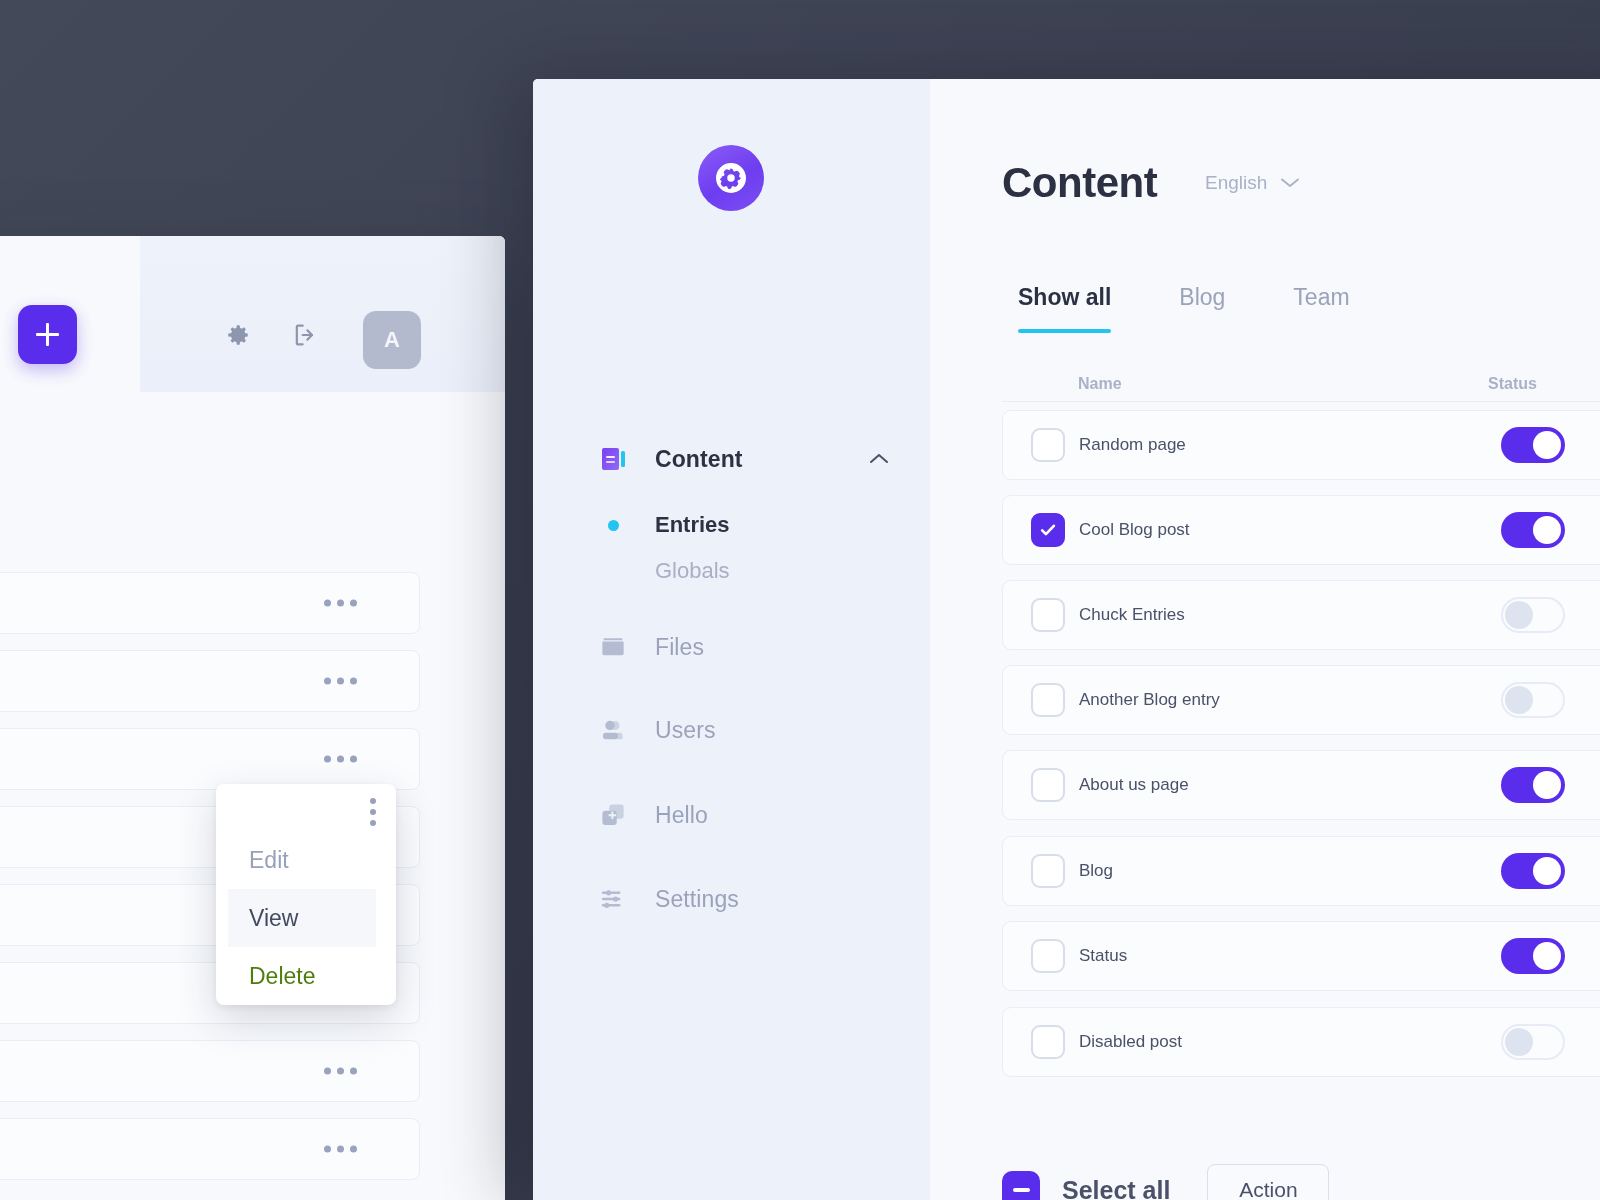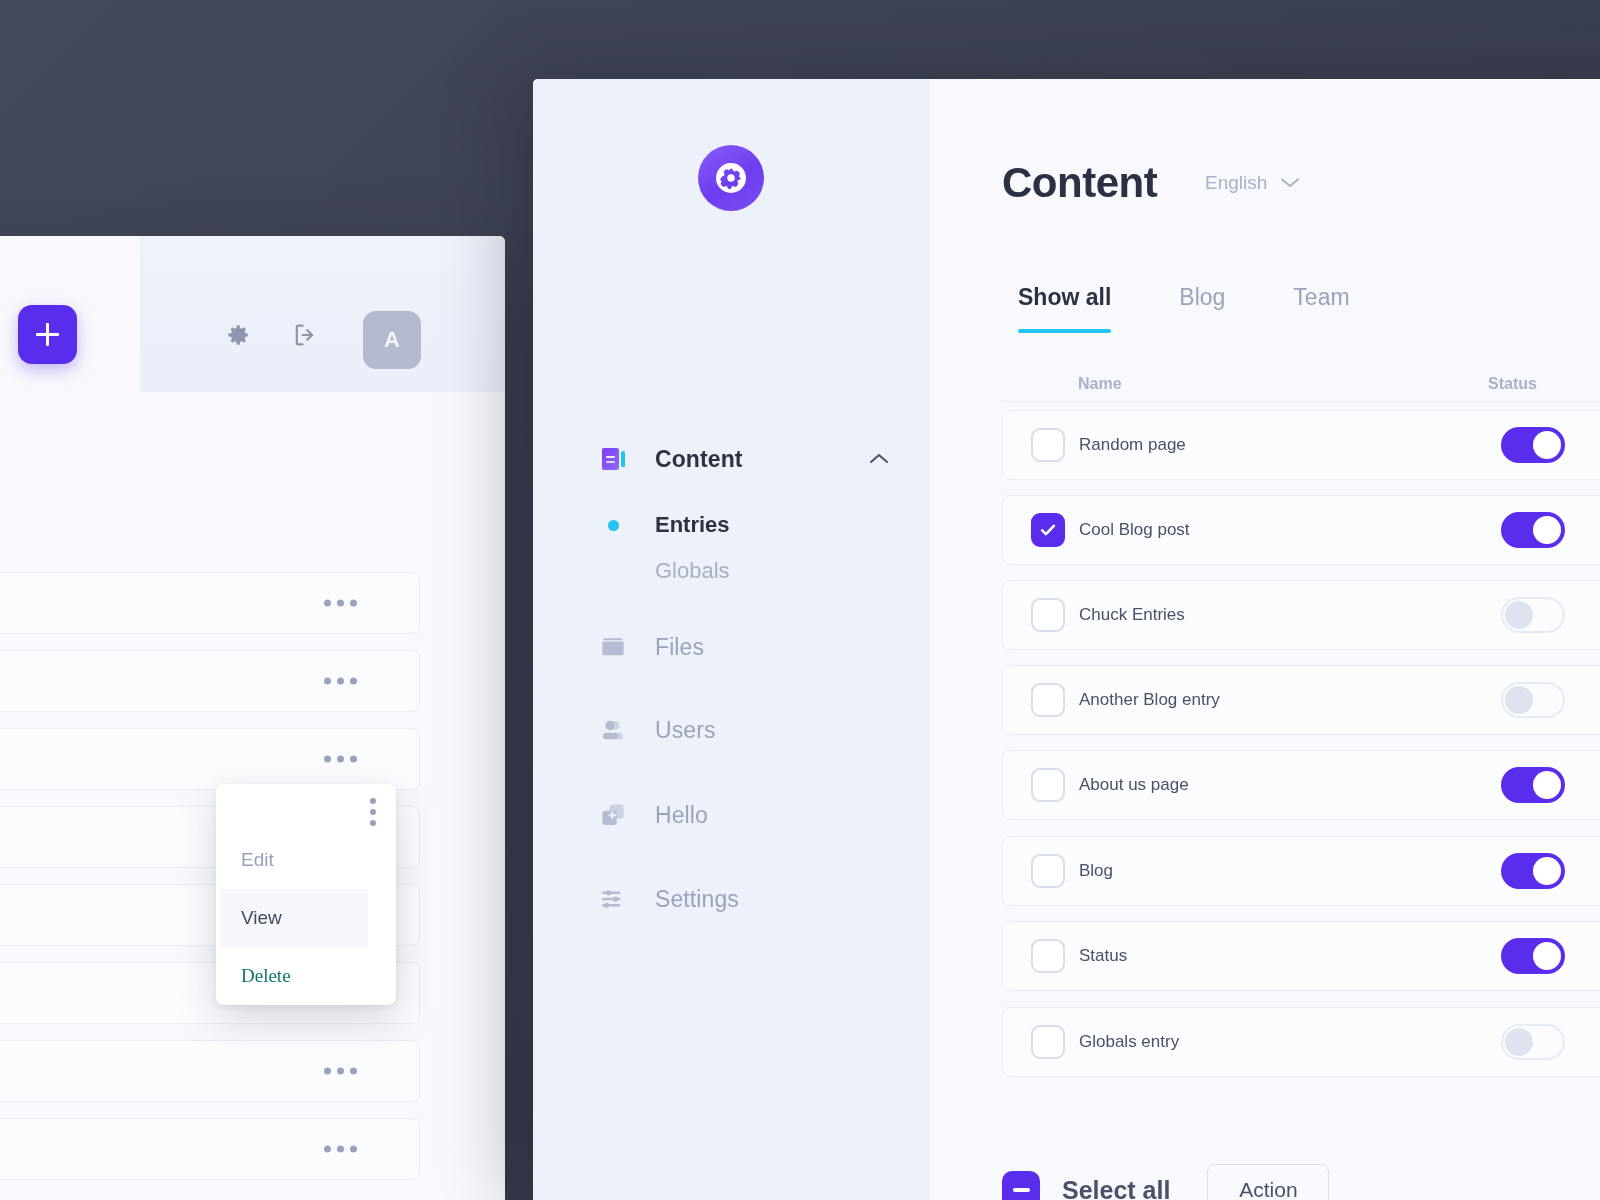--- a/index.html
+++ b/index.html
@@ -93,28 +93,28 @@
     border-radius: 8px;
     box-shadow: 0 14px 40px rgba(40,46,70,0.18), 0 2px 6px rgba(40,46,70,0.08);
     overflow: hidden;
   }
   .ctx-kebab {
     position: absolute; right: 20px; top: 14px;
     display: flex; flex-direction: column; gap: 5px;
   }
   .ctx-kebab i { width: 6px; height: 6px; border-radius: 50%; background: #98a1ba; }
   .ctx-item {
-    position: absolute; left: 4px; width: 148px; height: 58px;
+    position: absolute; left: 12px; width: 148px; height: 58px;
     display: flex; align-items: center;
     padding-left: 21px;
-    font-size: 19px;
+    font-size: 23px;
   }
   .ctx-edit   { top: 47px;  color: #98a1ba; }
   .ctx-view   { top: 105px; color: #444b61; background: #f5f7fb; }
-  .ctx-delete { top: 163px; color: #0f766e; font-family: Liberation Serif, serif; }
+  .ctx-delete { top: 163px; color: #4d7c0f; }
 
   
   .front-window {
     position: absolute;
     left: 533px; top: 79px;
     width: 1135px; height: 1121px;
     background: #fafbfd;
     border-radius: 5px 0 0 0;
     box-shadow: -20px 0 70px rgba(20,24,38,0.30);
     overflow: hidden;
@@ -512,21 +512,21 @@
         <div class="row" style="top:842px">
           <span class="chk"></span>
           <span class="row-name">Status</span>
           <span class="toggle on">
               <i class="knob"></i>
             </span>
         </div>
 
         <div class="row" style="top:928px">
           <span class="chk"></span>
-          <span class="row-name">Globals entry</span>
+          <span class="row-name">Disabled post</span>
           <span class="toggle off">
               <i class="knob"></i>
             </span>
         </div>
       </div>
 
       <div class="footer-bar">
         <span class="chk-indet">
             <i class="bar"></i>
           </span>

